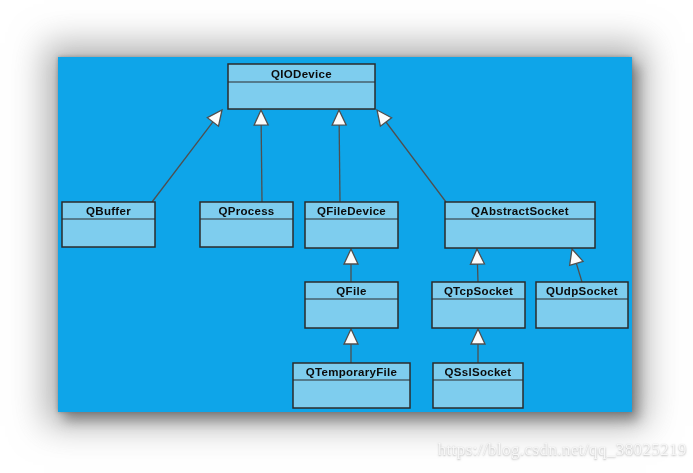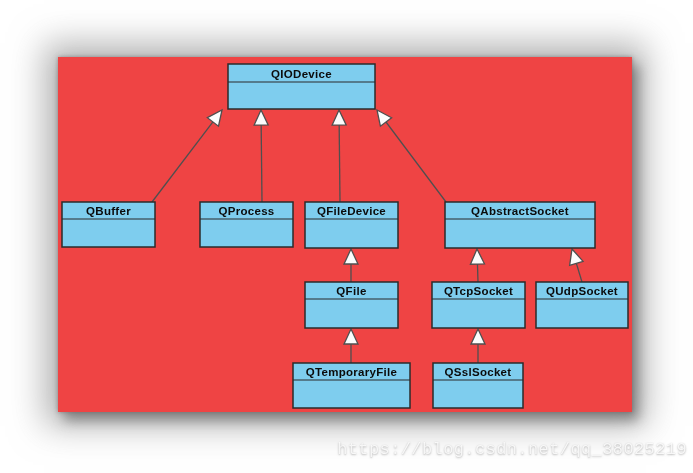--- a/index.html
+++ b/index.html
@@ -2,36 +2,36 @@
 <html><head>
 <meta charset="utf-8">
 <style>
   html,body{margin:0;padding:0;background:#ffffff;overflow:hidden;}
   .stage{
     position:relative;width:693px;height:473px;background:#ffffff;
     font-family:"Liberation Sans",sans-serif;overflow:hidden;
   }
   .panel{
     position:absolute;left:58px;top:57px;width:574px;height:355px;
-    background:#ef4444;
+    background:#0ea5e9;
     box-shadow:0 0 32px 14px rgba(120,120,120,0.55),
                6px 8px 12px 0 rgba(70,70,70,0.62),
                0 0 4px 0 rgba(60,60,60,0.5);
   }
   .panel svg{display:block;}
   .node-label{
     font-family:"Liberation Sans",sans-serif;
     font-size:11.5px;font-weight:bold;letter-spacing:0.3px;
   }
   .watermark{
     position:absolute;top:440px;right:6px;
     font-size:17px;letter-spacing:0.4px;
     color:rgba(255,255,255,0.85);
     text-shadow:0 1px 2px rgba(140,140,140,0.55), 0 0 1px rgba(170,170,170,0.4);
-    font-family:Liberation Mono, monospace;
+    font-family:Liberation Serif, serif;
     padding-left:48px;
   }
 </style>
 </head>
 <body>
 
 <div class="stage">
   <div class="panel">
     <svg id="diagram-svg" width="574" height="355" viewBox="0 0 574 355" xmlns="http://www.w3.org/2000/svg">
         <g>

